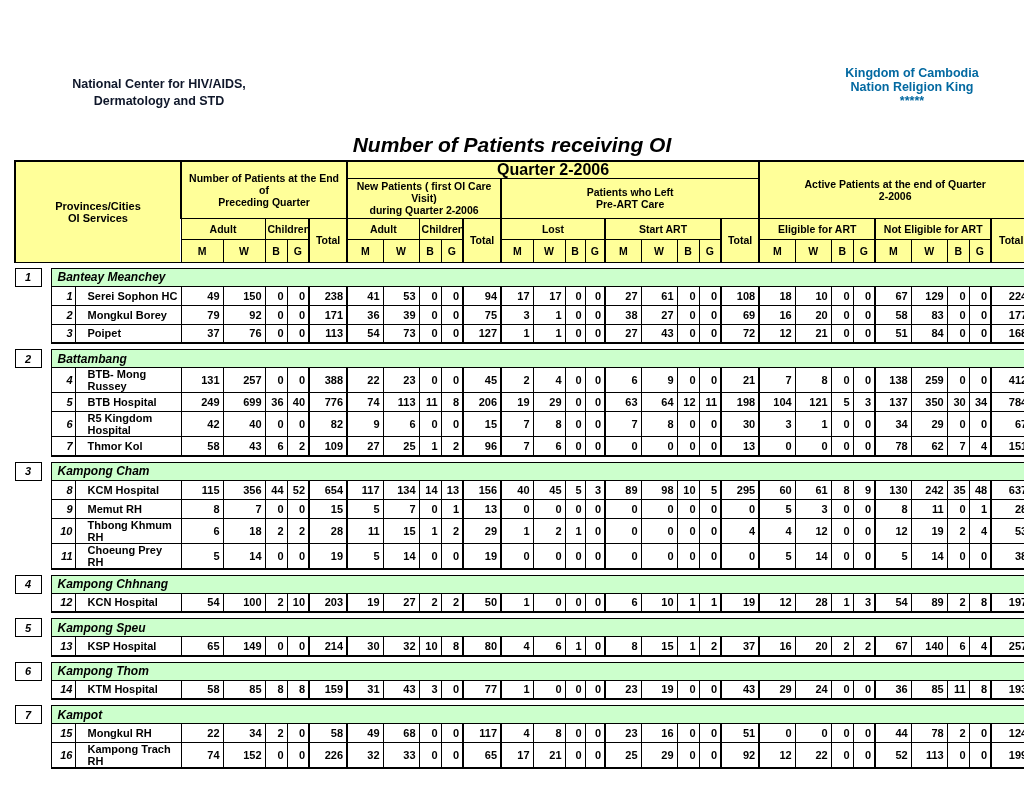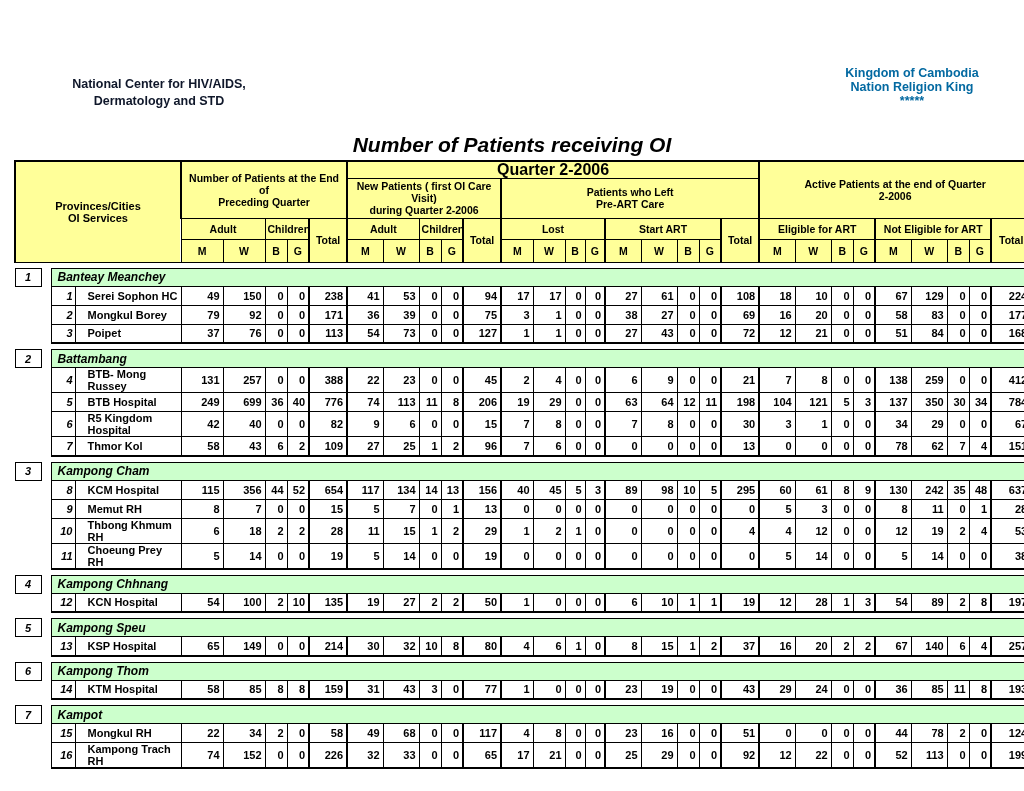--- a/index.html
+++ b/index.html
@@ -543,21 +543,21 @@
         <td class="pband" colspan="30">Kampong Chhnang</td>
       </tr>
       <tr class="facility-row grp-end">
         <td class="blank" colspan="2"></td>
         <td class="fnum">12</td>
         <td class="fname">KCN Hospital</td>
         <td class="num col-prec_m">54</td>
         <td class="num col-prec_w">100</td>
         <td class="num col-prec_b">2</td>
         <td class="num col-prec_g">10</td>
-        <td class="num col-prec_total">135</td>
+        <td class="num col-prec_total">203</td>
         <td class="num col-new_m">19</td>
         <td class="num col-new_w">27</td>
         <td class="num col-new_b">2</td>
         <td class="num col-new_g">2</td>
         <td class="num col-new_total">50</td>
         <td class="num col-lost_m">1</td>
         <td class="num col-lost_w">0</td>
         <td class="num col-lost_b">0</td>
         <td class="num col-lost_g">0</td>
         <td class="num col-art_m">6</td>

